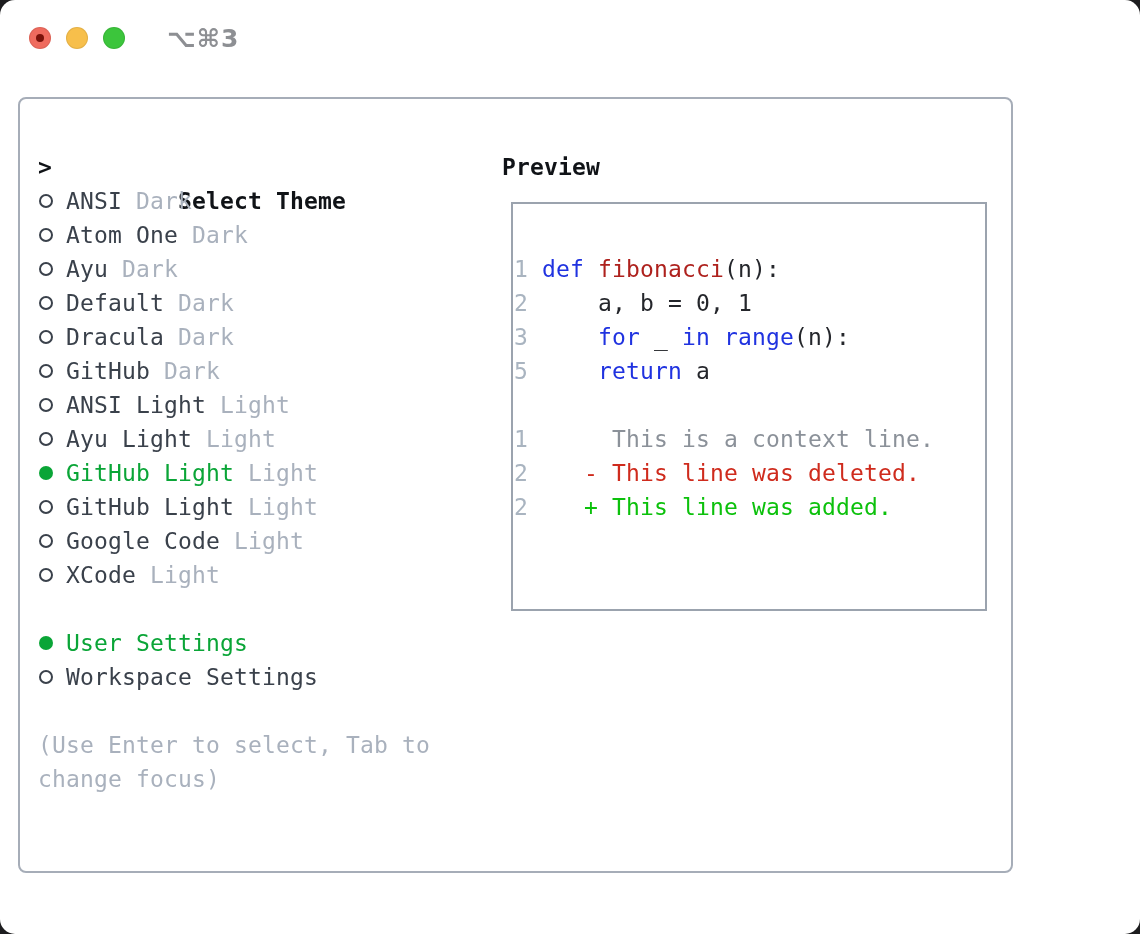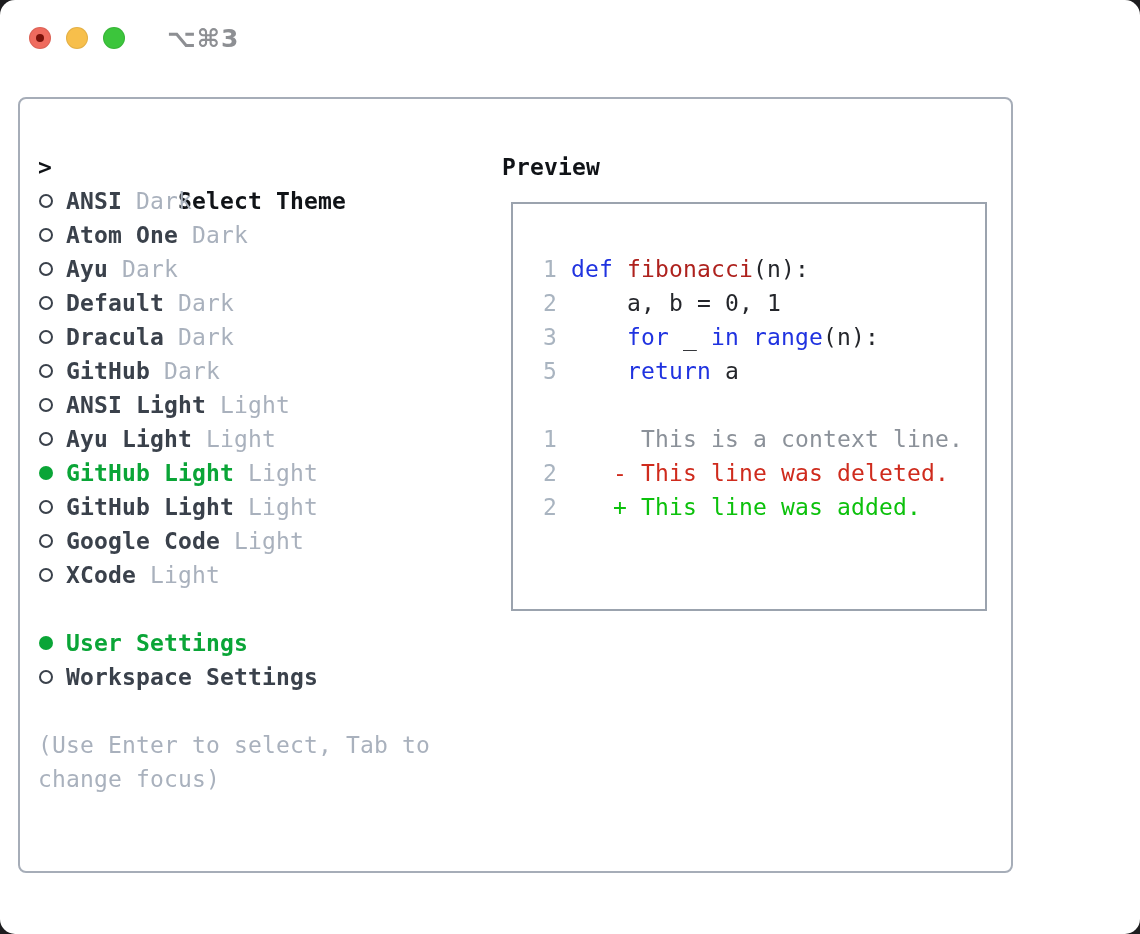--- a/index.html
+++ b/index.html
@@ -29,32 +29,32 @@
   .row{position:relative;height:34px;line-height:34px;font-size:23px;letter-spacing:.15px;
     white-space:pre;color:var(--item-text);padding-left:28px;}
   .spacer{height:34px;}
   .marker{position:absolute;left:0;top:0;width:28px;height:34px;}
   .marker.focus{color:var(--header-text);font-weight:bold;line-height:34px;}
   .marker.radio-off::before{content:"";position:absolute;left:1px;top:10px;width:10px;height:10px;
     border:2px solid var(--item-text);border-radius:50%;}
   .marker.radio-on::before{content:"";position:absolute;left:1px;top:10px;width:14px;height:14px;
     background:var(--selected-green);border-radius:50%;}
   .hdr{font-weight:bold;color:var(--header-text);}
-  .name{color:var(--item-text);font-weight:bold;}
+  .name{color:var(--item-text);}
   .name.sel{color:var(--selected-green);}
   .variant{color:var(--muted-text);margin-left:14px;}
   .help{height:34px;line-height:34px;font-size:23px;letter-spacing:.15px;white-space:pre;
     color:var(--muted-text);}
   .left-col{position:absolute;left:18px;top:51px;}
   
   .preview-header{position:absolute;left:482px;top:51px;height:34px;line-height:34px;
     font-size:23px;font-weight:bold;letter-spacing:.15px;color:var(--header-text);}
   .preview-box{position:absolute;left:491px;top:103px;width:476px;height:409px;
     border:2px solid var(--preview-border);background:var(--window-bg);
-    padding:48px 0 0 30px;overflow:hidden;}
+    padding:48px 0 0 1px;overflow:hidden;}
   .pline{height:34px;line-height:34px;font-size:23px;letter-spacing:.15px;white-space:pre;}
   .lnum{display:inline-block;width:28px;color:var(--line-number);}
   .seg-pl{color:#24262b;}
   .seg-kw{color:var(--kw);}
   .seg-fn{color:var(--fn);}
   .seg-ctx{color:var(--ctx);}
   .seg-del{color:var(--del);}
   .seg-add{color:var(--add);}
 </style>
 </head>

